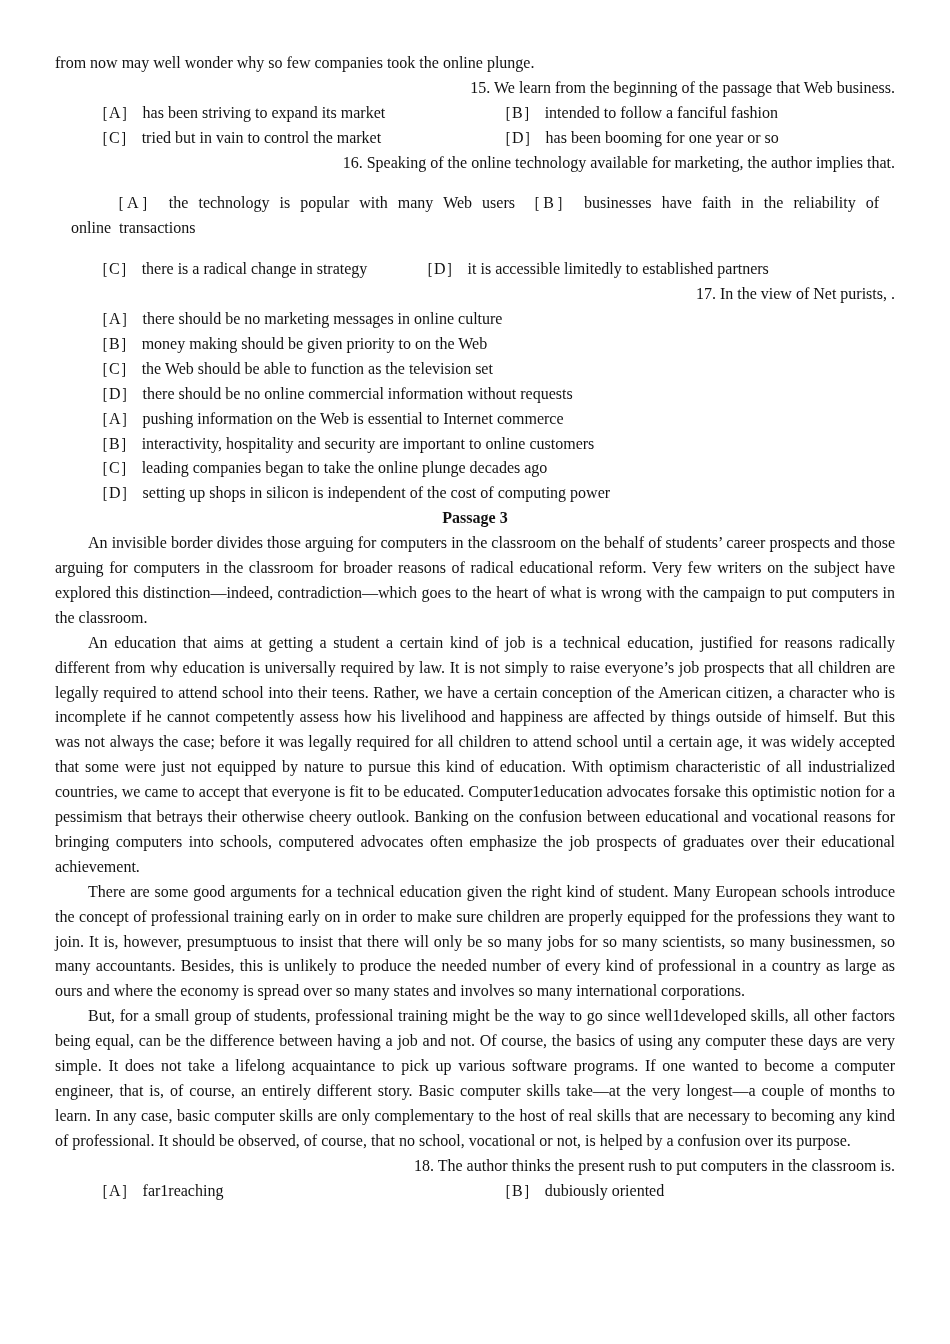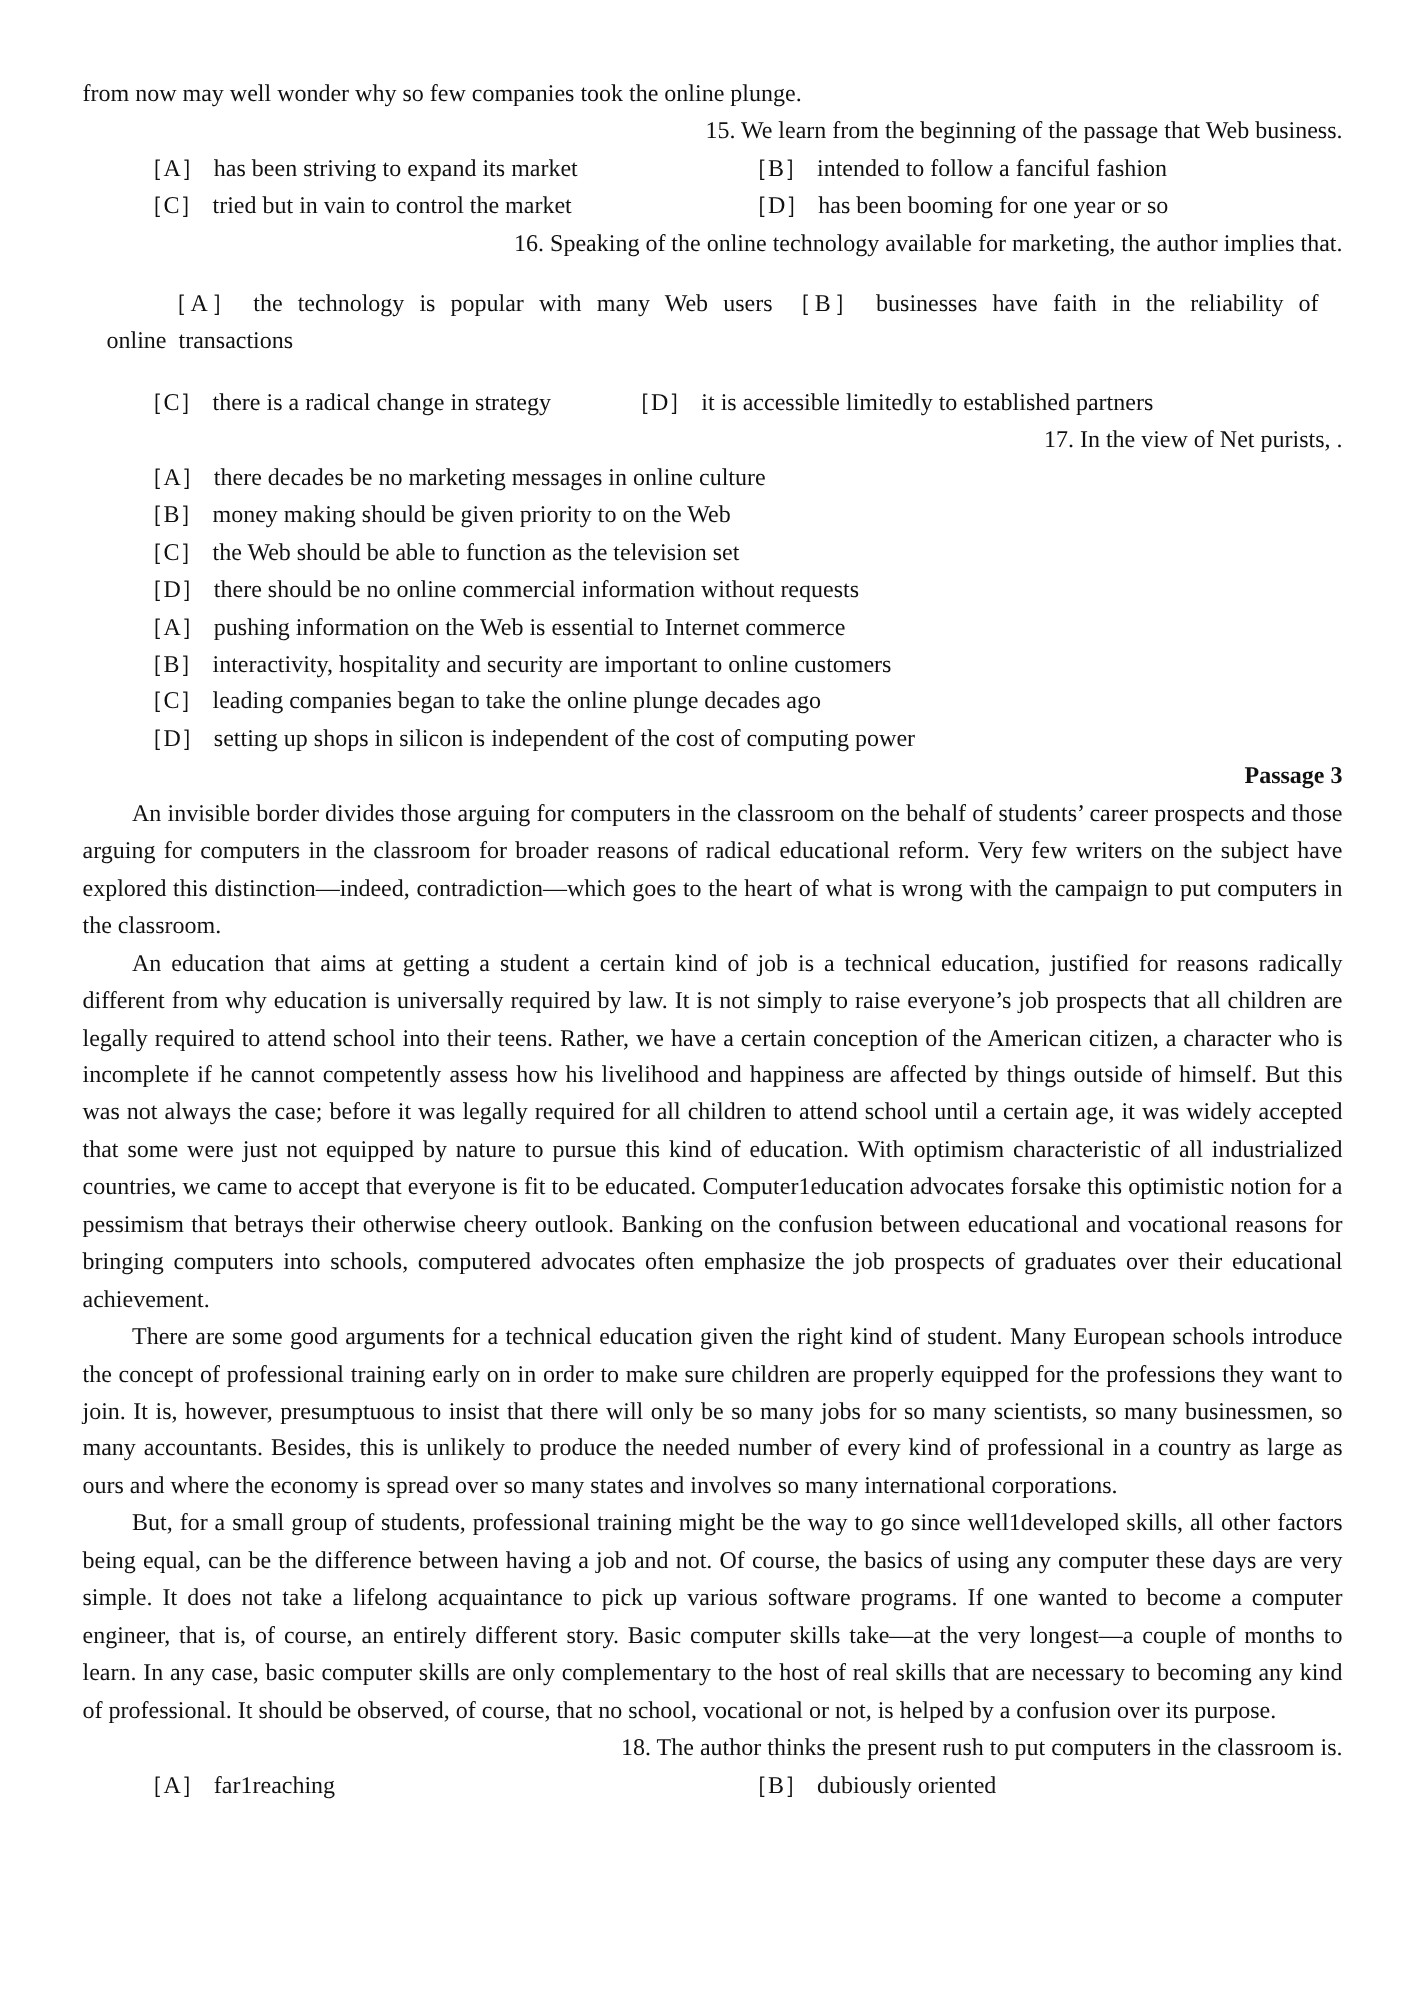--- a/index.html
+++ b/index.html
@@ -7,21 +7,21 @@
     width: 950px; height: 1344px; position: relative; overflow: hidden;
     font-family: "Liberation Serif", serif; font-size: 16px; color: #111;
   }
   .page { position: absolute; left: 55px; top: 51px; width: 840px; }
   .line { line-height: 24.9px; height: 24.9px; white-space: nowrap; }
   .q { padding-left: 33px; text-align: right; }
   .opt { padding-left: 38px; }
   .optrow { display: flex; padding-left: 38px; line-height: 24.9px; height: 24.9px; white-space: nowrap; }
   .optrow .col1 { width: 403px; }
   .br { letter-spacing: 0px; margin-right: 6px; }
-  .title { text-align: right; font-weight: bold; line-height: 24.9px; height: 24.9px; }
+  .title { text-align: center; font-weight: bold; line-height: 24.9px; height: 24.9px; }
   .para { text-align: justify; text-indent: 33px; line-height: 24.9px; margin: 0; }
   .wrapopt { text-align: justify; text-indent: 38px; line-height: 24.9px; margin: 16px; word-spacing: 4px; }
   .wrapopt .b { margin-left: 8px; }
 </style>
 </head>
 <body>
 
 <div class="page">
   <div class="line">from now may well wonder why so few companies took the online plunge.</div>
 
@@ -36,21 +36,21 @@
   </div>
 
   <div class="line q">16. Speaking of the online technology available for marketing, the author implies that.</div>
   <p class="wrapopt"><span><span>［A］</span> <span>the technology is popular with many Web users</span></span><span class="b"><span>［B］</span> <span>businesses have faith in the reliability of online transactions</span></span></p>
   <div class="optrow">
     <div style="width:325px"><span class="br">［C］</span><span>there is a radical change in strategy</span></div>
     <div><span class="br">［D］</span><span>it is accessible limitedly to established partners</span></div>
   </div>
 
   <div class="line q">17. In the view of Net purists, .</div>
-  <div class="line opt"><span class="br">［A］</span><span>there decades be no marketing messages in online culture</span></div>
+  <div class="line opt"><span class="br">［A］</span><span>there should be no marketing messages in online culture</span></div>
   <div class="line opt"><span class="br">［B］</span><span>money making should be given priority to on the Web</span></div>
   <div class="line opt"><span class="br">［C］</span><span>the Web should be able to function as the television set</span></div>
   <div class="line opt"><span class="br">［D］</span><span>there should be no online commercial information without requests</span></div>
 
   <div class="line opt"><span class="br">［A］</span><span>pushing information on the Web is essential to Internet commerce</span></div>
   <div class="line opt"><span class="br">［B］</span><span>interactivity, hospitality and security are important to online customers</span></div>
   <div class="line opt"><span class="br">［C］</span><span>leading companies began to take the online plunge decades ago</span></div>
   <div class="line opt"><span class="br">［D］</span><span>setting up shops in silicon is independent of the cost of computing power</span></div>
 
   <div class="title">Passage 3</div>

